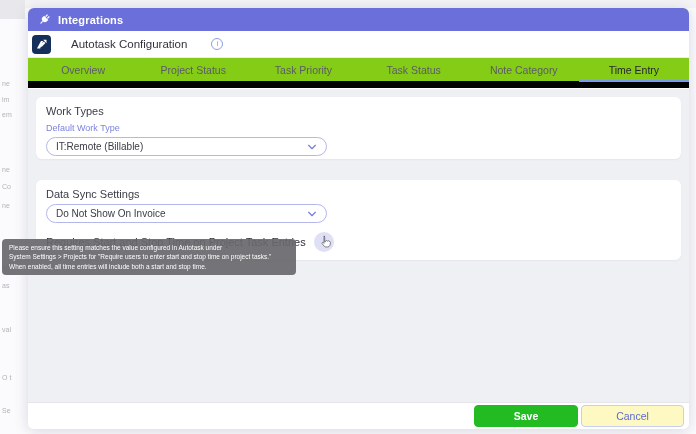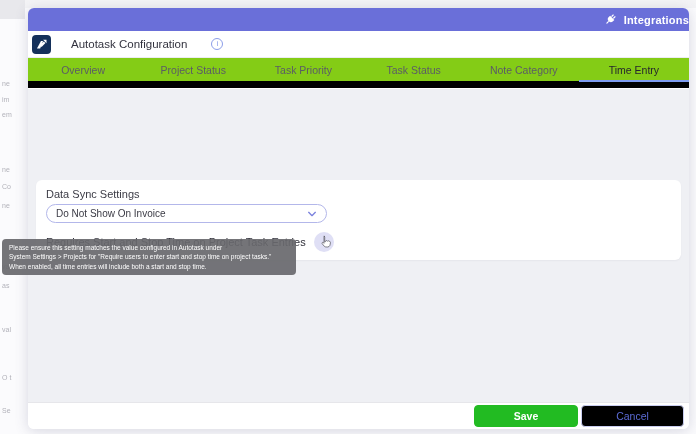--- a/index.html
+++ b/index.html
@@ -15,21 +15,21 @@
   .bg-topstrip { position:absolute; left:0; top:0; width:696px; height:8px; background:#f4f4f6; }
   .frag { position:absolute; left:2px; font-size:7px; color:#b2b2ba; }
   
   .modal {
     position:absolute; left:28px; top:8px; width:661px; height:421px;
     background:#fff; border-radius:6px;
     box-shadow:0 2px 14px rgba(70,70,110,0.20);
   }
   .modal-header {
     height:23px; background:#6a6fd9; border-radius:6px 6px 0 0;
-    display:flex; align-items:center; padding-left:10px; gap:7px;justify-content:flex-end;
+    display:flex; align-items:center; padding-left:10px; gap:7px;
   }
   .modal-header .title { color:#fff; font-size:11px; font-weight:bold; letter-spacing:.2px; }
   .plug-icon { width:13px; height:13px; display:block; }
   .config-bar {
     height:27px; background:#fff; display:flex; align-items:center;
     padding-left:4px; gap:20px; border-bottom:1px solid #ececf1;
   }
   .autotask-logo {
     width:19px; height:19px; background:#14305a; border-radius:4px;
     display:flex; align-items:center; justify-content:center;
@@ -75,21 +75,21 @@
   }
   .hand-svg { position:absolute; left:4px; top:3px; width:13px; height:15px; }
   
   .modal-footer {
     position:absolute; left:0; right:0; bottom:0; height:27px; background:#fff;
     border-top:1px solid #e6e6ea; border-radius:0 0 6px 6px;
     display:flex; align-items:center; justify-content:flex-end; gap:3px; padding-right:5px;
   }
   .btn { height:22px; border-radius:4px; font-family:"Liberation Sans",sans-serif; font-size:10.5px; cursor:pointer; }
   .btn-save { width:104px; background:#22bb22; border:1px solid #22bb22; color:#fff; font-weight:bold; }
-  .btn-cancel { width:103px; background:#000000; border:1px solid #c9cdf0; color:#5b6bd5; }
+  .btn-cancel { width:103px; background:#fef9c3; border:1px solid #c9cdf0; color:#5b6bd5; }
   
   .tooltip {
     position:absolute; left:2px; top:239px; width:294px; z-index:30;
     background:rgba(104,104,108,0.92); color:#fff; border-radius:4px;
     padding:4px 7px; font-size:6.5px; line-height:1.45;
   }
 </style>
 </head>
 <body>
 
@@ -137,20 +137,30 @@
     <div class="tab">Overview</div>
     <div class="tab">Project Status</div>
     <div class="tab">Task Priority</div>
     <div class="tab">Task Status</div>
     <div class="tab">Note Category</div>
     <div class="tab active">Time Entry</div>
   </div>
 
   <div class="modal-body">
 
+    <div class="card card-worktypes">
+      <div class="section-heading">Work Types</div>
+      <div class="field-label">Default Work Type</div>
+      <div class="select">
+        <span class="value">IT:Remote (Billable)</span>
+        <svg class="chevron" viewBox="0 0 12 12">
+          <path d="M2 4 L6 8 L10 4" fill="none" stroke="#7c83de" stroke-width="1.6" stroke-linecap="round" stroke-linejoin="round"></path>
+        </svg>
+      </div>
+    </div>
 
     <div class="card card-datasync">
       <div class="section-heading">Data Sync Settings</div>
       <div class="select">
         <span class="value">Do Not Show On Invoice</span>
         <svg class="chevron" viewBox="0 0 12 12">
           <path d="M2 4 L6 8 L10 4" fill="none" stroke="#7c83de" stroke-width="1.6" stroke-linecap="round" stroke-linejoin="round"></path>
         </svg>
       </div>
       <div class="toggle-row">

